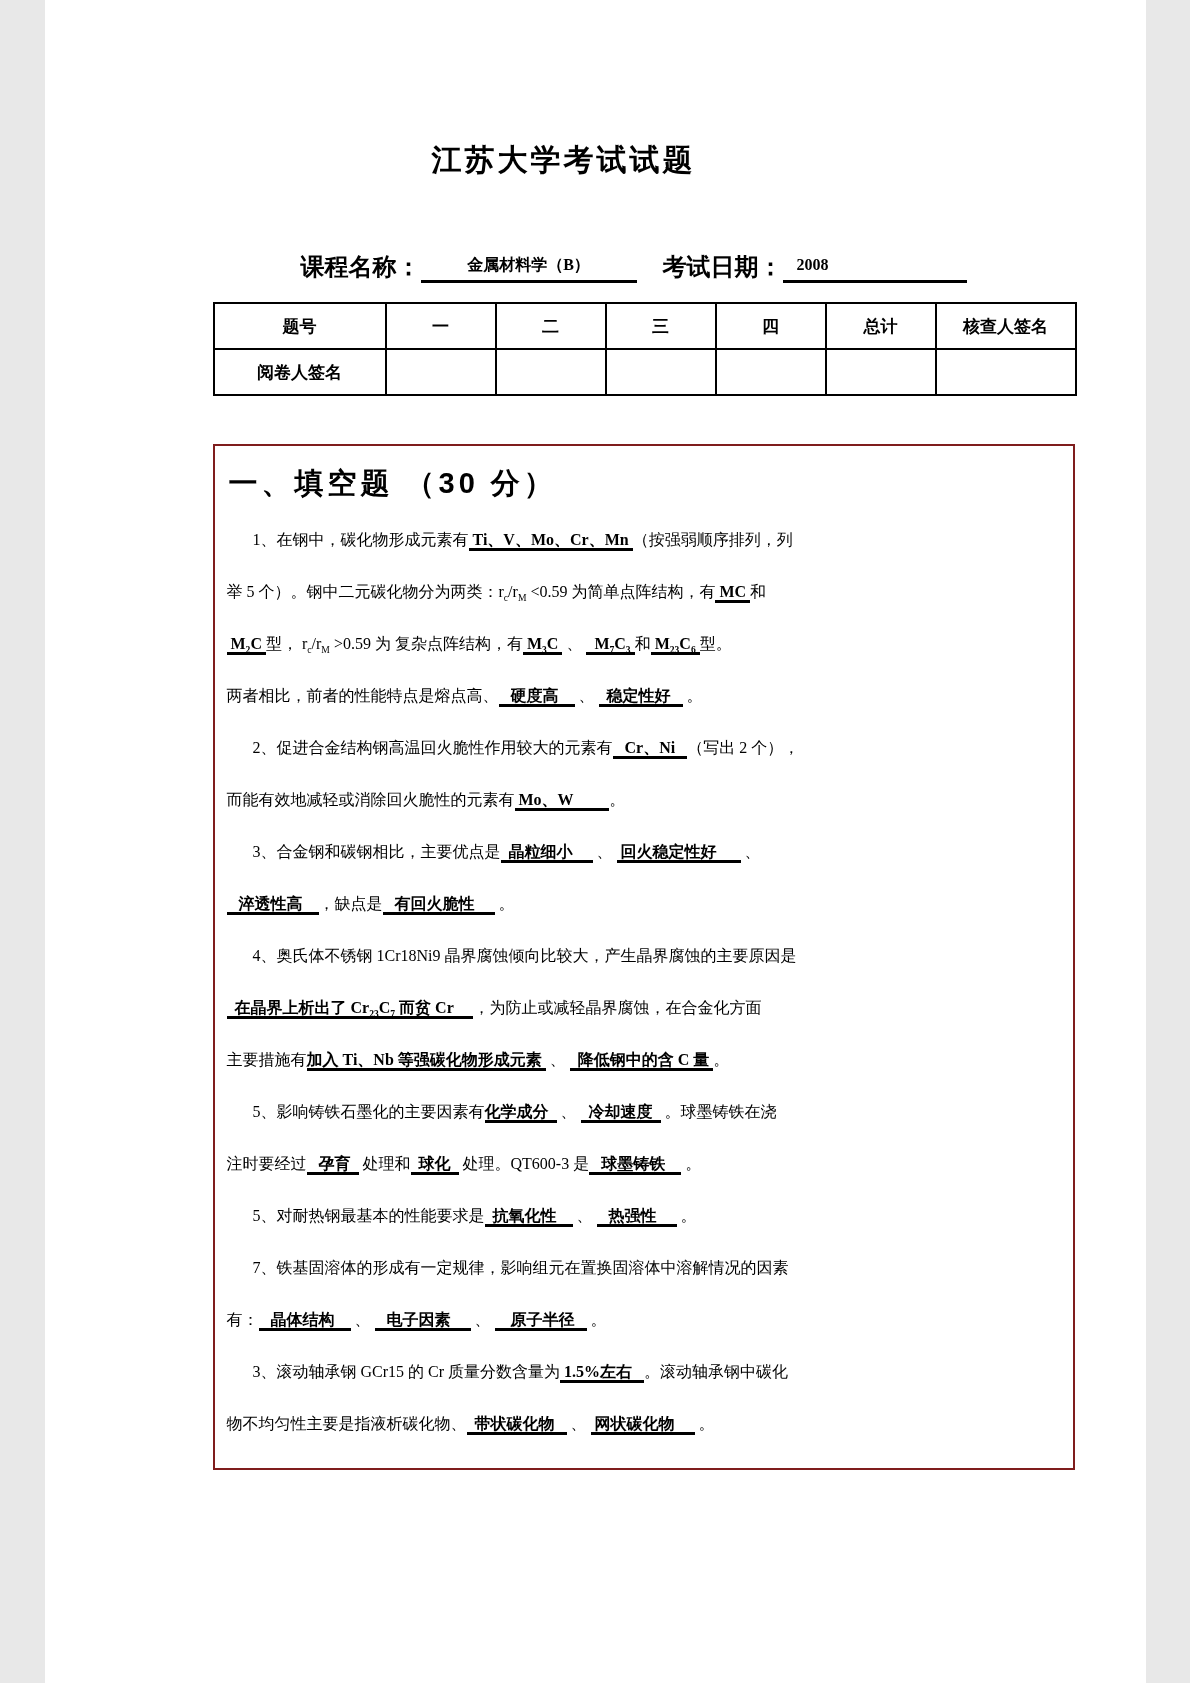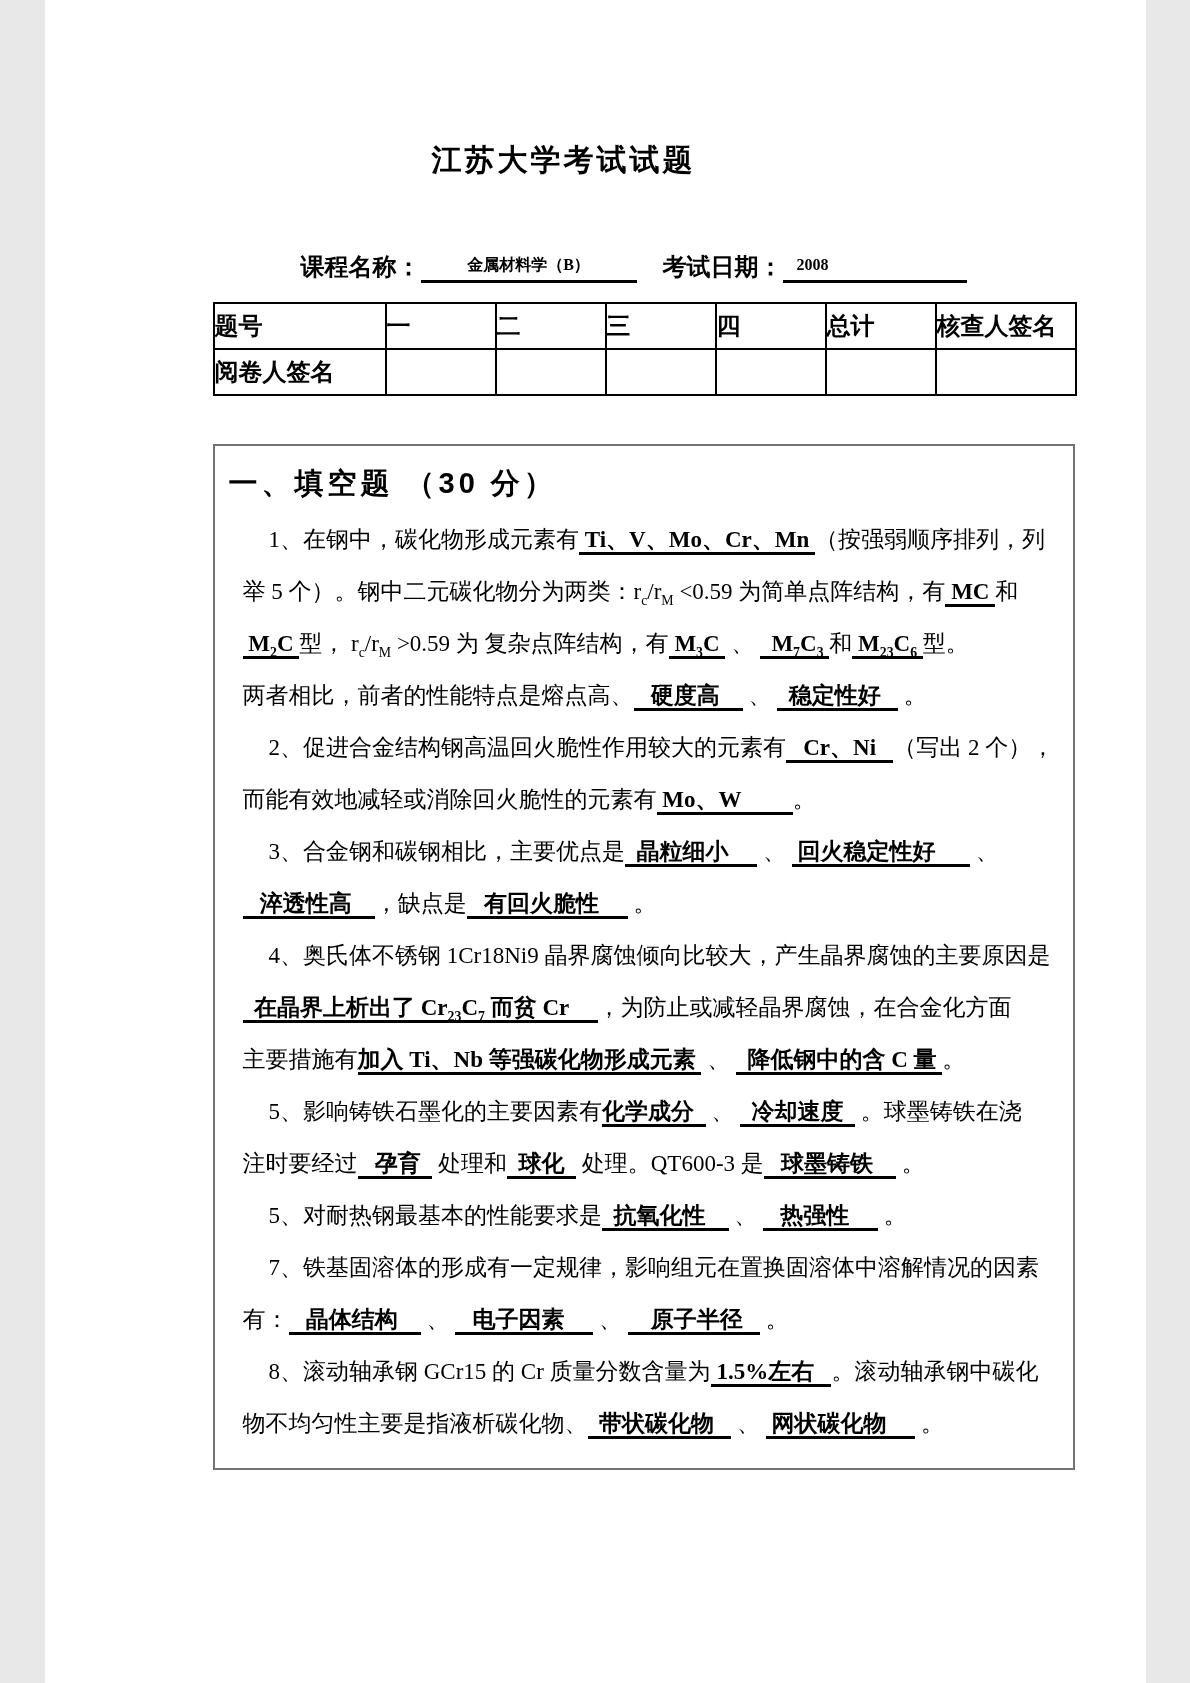--- a/index.html
+++ b/index.html
@@ -41,46 +41,45 @@
   .blank.sname{width:180px;}
   .gap1{display:inline-block;width:26px;}
   .gap2{display:inline-block;width:18px;}
 
   table.score{
     position:absolute;left:168px;top:302px;
     border-collapse:collapse;table-layout:fixed;
   }
   table.score td{
     border:2px solid #000;
-    vertical-align:middle;
+    text-align:center;vertical-align:middle;
     font-family:"Liberation Sans","DejaVu Sans",sans-serif;
-    font-weight:bold;font-size:24px;
+    font-weight:bold;font-size:17px;
     padding:0;
   }
   table.score tr{height:46px;}
 
   .qbox{
     position:absolute;left:168px;top:444px;
     width:862px;height:1026px;
     box-sizing:border-box;
-    border:2px solid #737373;
+    border:2px solid #7f1d1d;
     padding:2px 12px 0 12px;
   }
   .section-heading{
     font-family:"Liberation Sans","DejaVu Sans",sans-serif;
     font-weight:bold;font-size:29px;letter-spacing:4px;
     margin:16px 0 10px 2px;
     white-space:pre;
   }
   .qlines{}
   .qline{
-    font-size:23px;
+    font-size:16px;
     line-height:52px;
     white-space:pre-wrap;
-    margin-left:16px;
   }
   .qline.indent{padding-left:26px;}
   .ntext{}
   .answer{
     font-weight:bold;
     border-bottom:3px solid #000;
   }
   sub{font-size:0.6em;line-height:0;}
   .page-num{
     position:absolute;left:1146px;top:1592px;
@@ -142,20 +141,20 @@
         <div class="qline indent"><span class="ntext">3、合金钢和碳钢相比，主要优点是</span><span class="answer">  晶粒细小     </span><span class="ntext"> 、 </span><span class="answer"> 回火稳定性好      </span><span class="ntext"> 、</span></div>
         <div class="qline"><span class="answer">   淬透性高    </span><span class="ntext">，缺点是</span><span class="answer">   有回火脆性     </span><span class="ntext"> 。</span></div>
         <div class="qline indent"><span class="ntext">4、奥氏体不锈钢 1Cr18Ni9 晶界腐蚀倾向比较大，产生晶界腐蚀的主要原因是</span></div>
         <div class="qline"><span class="answer">  在晶界上析出了 Cr<sub>23</sub>C<sub>7</sub> 而贫 Cr     </span><span class="ntext">，为防止或减轻晶界腐蚀，在合金化方面</span></div>
         <div class="qline"><span class="ntext">主要措施有</span><span class="answer">加入 Ti、Nb 等强碳化物形成元素 </span><span class="ntext"> 、 </span><span class="answer">  降低钢中的含 C 量 </span><span class="ntext">。</span></div>
         <div class="qline indent"><span class="ntext">5、影响铸铁石墨化的主要因素有</span><span class="answer">化学成分  </span><span class="ntext"> 、 </span><span class="answer">  冷却速度  </span><span class="ntext"> 。球墨铸铁在浇</span></div>
         <div class="qline"><span class="ntext">注时要经过</span><span class="answer">   孕育  </span><span class="ntext"> 处理和</span><span class="answer">  球化  </span><span class="ntext"> 处理。QT600-3 是</span><span class="answer">   球墨铸铁    </span><span class="ntext"> 。</span></div>
         <div class="qline indent"><span class="ntext">5、对耐热钢最基本的性能要求是</span><span class="answer">  抗氧化性    </span><span class="ntext"> 、 </span><span class="answer">   热强性     </span><span class="ntext"> 。</span></div>
         <div class="qline indent"><span class="ntext">7、铁基固溶体的形成有一定规律，影响组元在置换固溶体中溶解情况的因素</span></div>
         <div class="qline"><span class="ntext">有：</span><span class="answer">   晶体结构    </span><span class="ntext"> 、 </span><span class="answer">   电子因素     </span><span class="ntext"> 、 </span><span class="answer">    原子半径   </span><span class="ntext"> 。</span></div>
-        <div class="qline indent"><span class="ntext">8、滚动轴承钢 GCr15 的 Cr 质量分数含量为</span><span class="answer"> 1.5%左右   </span><span class="ntext">。滚动轴承钢中碳化</span></div>
+        <div class="qline indent"><span class="ntext">3、滚动轴承钢 GCr15 的 Cr 质量分数含量为</span><span class="answer"> 1.5%左右   </span><span class="ntext">。滚动轴承钢中碳化</span></div>
         <div class="qline"><span class="ntext">物不均匀性主要是指液析碳化物、</span><span class="answer">  带状碳化物   </span><span class="ntext"> 、 </span><span class="answer"> 网状碳化物     </span><span class="ntext"> 。</span></div>
       </div>
   </div>
 
   <div class="page-num">1</div>
 
 </div>
 
 </body></html>

